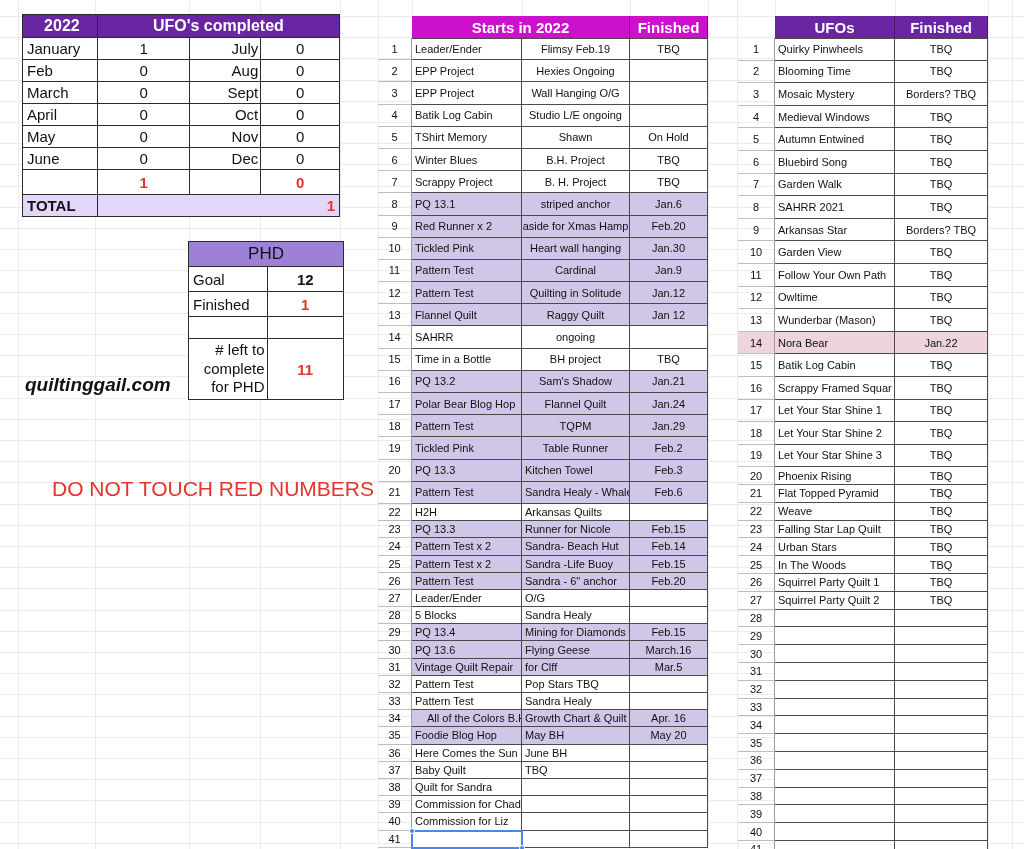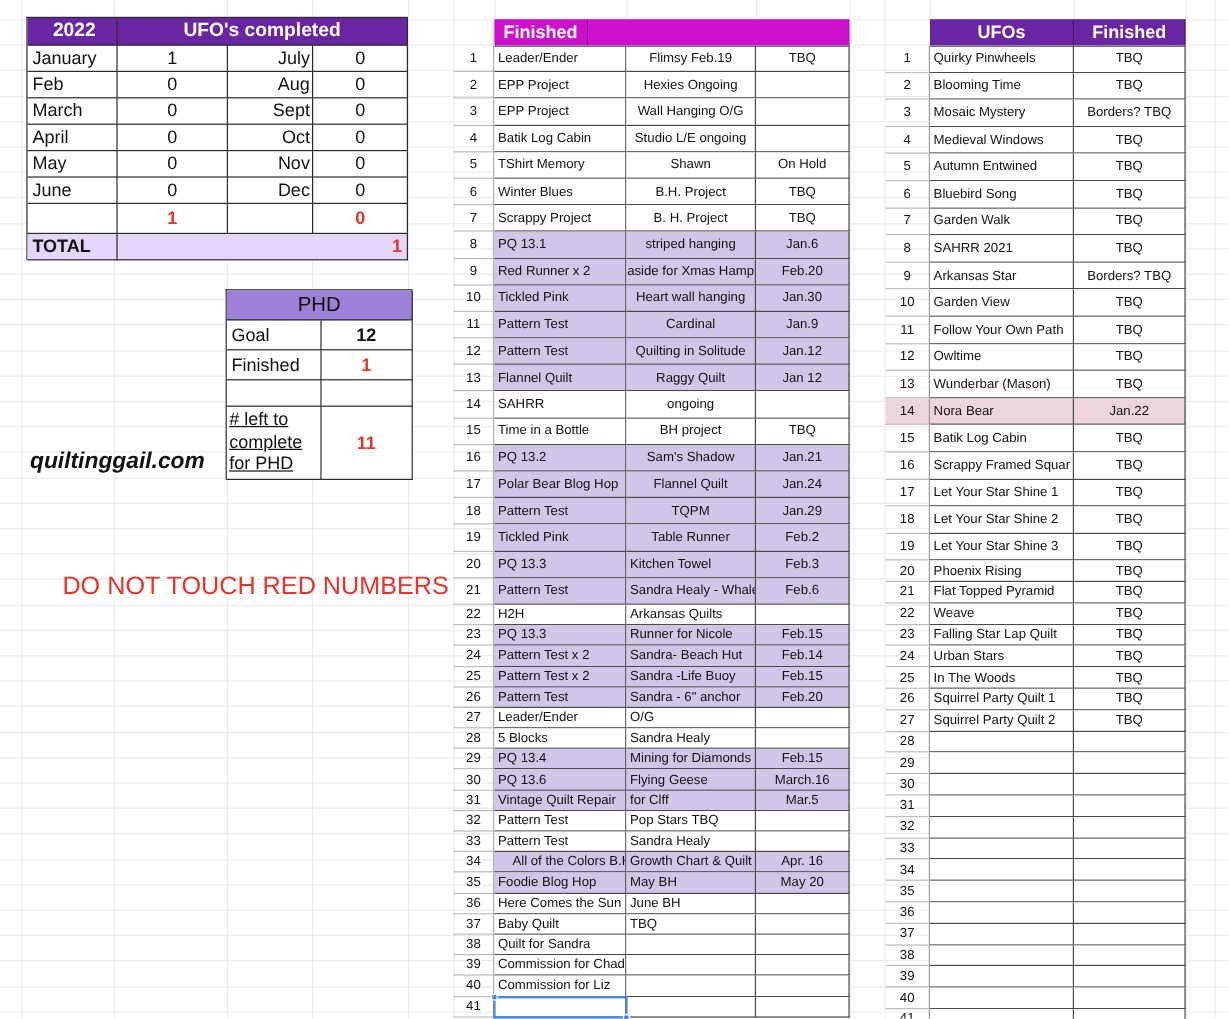--- a/index.html
+++ b/index.html
@@ -33,21 +33,21 @@
   #phd-table { position:absolute; left:188px; top:241px; width:156px; z-index:2;
                border-left:1.5px solid #2b2b2b; border-top:1.5px solid #2b2b2b;
                background:#fff; font-size:15px; color:#111; }
   .p-row { display:flex; }
   .p-cell { border-right:1.5px solid #2b2b2b; border-bottom:1.5px solid #2b2b2b;
             display:flex; align-items:center; overflow:hidden; }
   .p-head { height:25px; background:#9D81D8; font-size:17px; font-weight:normal; }
   .p-head .p-cell { width:156px; justify-content:center; }
   .p-label { width:79px; padding-left:4px; }
   .p-value { width:77px; justify-content:center; font-weight:bold; }
-  .p-wrap { justify-content:center; text-align:left; padding:2px; line-height:1.25;text-decoration:underline; }
+  .p-wrap { justify-content:center; text-align:right; padding:2px; line-height:1.25; }
 
   
   .sheet-table { position:absolute; top:16px; z-index:2; font-size:11px; color:#111; }
   .t-header { display:flex; height:22px; font-size:15px; font-weight:bold; color:#fff; }
   .t-hcell { display:flex; align-items:center; justify-content:center;
              border-right:1px solid rgba(0,0,0,.35); }
   .trow { display:flex; background:transparent; }
   .tcell { border-right:1px solid #4a4a4a; border-bottom:1px solid #4a4a4a;
            display:flex; align-items:center; overflow:hidden; white-space:nowrap;
            background:#fff; padding:0 3px; }
@@ -216,20 +216,21 @@
       <div class="p-cell p-label p-wrap"># left to complete for PHD</div>
       <div class="p-cell p-value c-red">11</div>
     </div>
   </div>
 
   <div id="site-text">quiltinggail.com</div>
   <div id="warning-text">DO NOT TOUCH RED NUMBERS</div>
 
   <div id="starts-table" class="sheet-table">
     <div class="t-header">
+      <div class="t-hcell" style="width:218px">Starts in 2022</div>
       <div class="t-hcell" style="width:78px">Finished</div>
     </div>
     <div>
         <div class="trow first" style="height: 22.2px;">
           <div class="tnum" style="width: 34px;">1</div>
           <div class="tcell al" style="width: 110px;">Leader/Ender</div>
           <div class="tcell ac" style="width: 108px;">Flimsy Feb.19</div>
           <div class="tcell ac" style="width: 78px;">TBQ</div>
         </div>
         <div class="trow" style="height: 22.2px;">
@@ -264,21 +265,21 @@
         </div>
         <div class="trow" style="height: 22.2px;">
           <div class="tnum" style="width: 34px;">7</div>
           <div class="tcell al" style="width: 110px;">Scrappy Project</div>
           <div class="tcell ac" style="width: 108px;">B. H. Project</div>
           <div class="tcell ac" style="width: 78px;">TBQ</div>
         </div>
         <div class="trow hl-lav" style="height: 22.2px;">
           <div class="tnum" style="width: 34px;">8</div>
           <div class="tcell al" style="width: 110px;">PQ 13.1</div>
-          <div class="tcell ac" style="width: 108px;">striped hanging</div>
+          <div class="tcell ac" style="width: 108px;">striped anchor</div>
           <div class="tcell ac" style="width: 78px;">Jan.6</div>
         </div>
         <div class="trow hl-lav" style="height: 22.2px;">
           <div class="tnum" style="width: 34px;">9</div>
           <div class="tcell al" style="width: 110px;">Red Runner x 2</div>
           <div class="tcell ac" style="width: 108px;">aside for Xmas Hamp</div>
           <div class="tcell ac" style="width: 78px;">Feb.20</div>
         </div>
         <div class="trow hl-lav" style="height: 22.2px;">
           <div class="tnum" style="width: 34px;">10</div>

